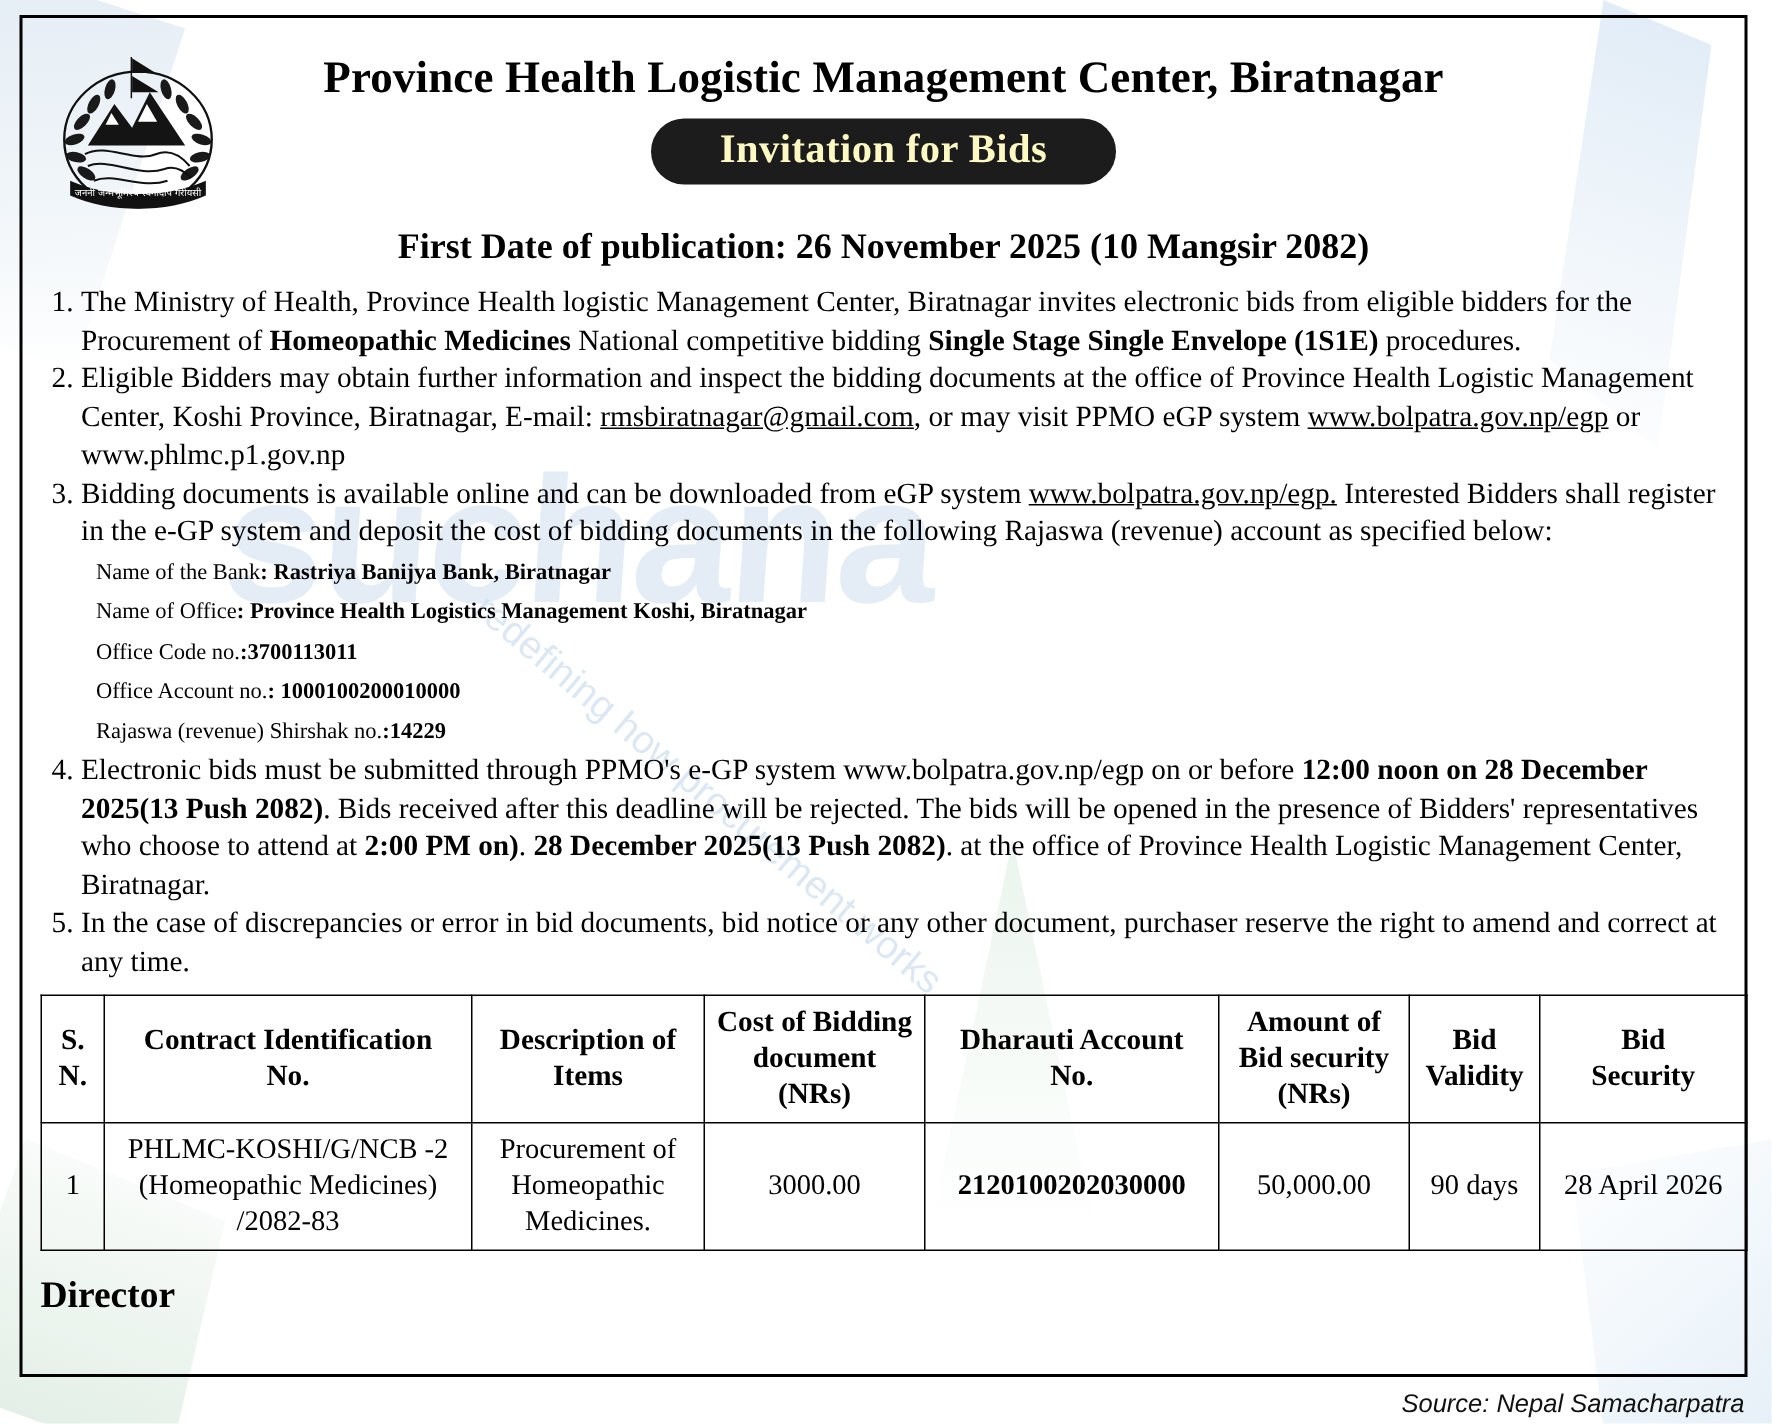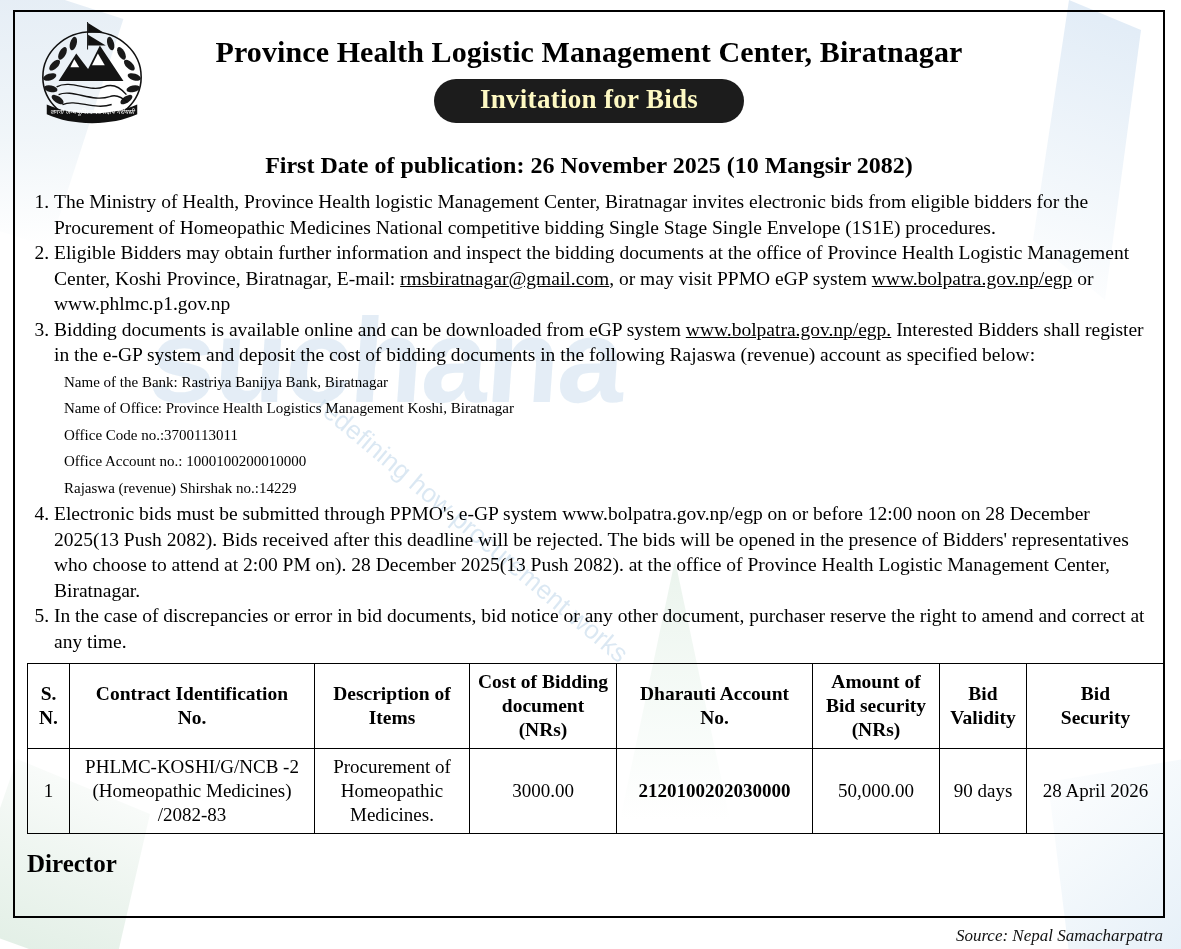--- a/index.html
+++ b/index.html
@@ -109,24 +109,23 @@
 
   
   .header-area {
     position: relative;
     text-align: center;
     padding-top: 16px;
   }
   .emblem {
     position: absolute;
     left: 6px;
-    top: 4px;
+    top: 20px;
     width: 118px;
     height: 120px;
-    font-style: italic;
   }
   .emblem svg { display: block; width: 100%; height: 100%; }
 
   .gov-line {
     font-size: 22.5px;
     line-height: 26.5px;
     font-family: "Liberation Serif", serif;
   }
   .org-title {
     font-size: 30px;
@@ -166,21 +165,21 @@
     margin-bottom: 0px;
   }
   ol.points > li > .num {
     position: absolute;
     left: 2px;
     top: 0;
     width: 20px;
     text-align: right;
   }
   .just-all { text-align: justify; text-align-last: left; }
-  b, .b { font-weight: normal; }
+  b, .b { font-weight: bold; }
   .u { text-decoration: underline; }
 
   .sub-lines {
     margin-top: 1px;
     font-size: 15px;
     line-height: 26.5px;
     padding-left: 10px;
   }
 
   
@@ -213,21 +212,21 @@
     font-size: 25px;
     font-weight: bold;
     margin-top: 16px;
     padding-right: 14px;
   }
 
   .source {
     position: absolute;
     right: 18px;
     top: 926px;
-    font-family: Liberation Serif, serif;
+    font-family: Liberation Sans, sans-serif;
     font-style: italic;
     font-size: 17px;
     color: #111;
     z-index: 3;
   }
 </style>
 </head>
 <body>
 
 <div class="bg-layer">

